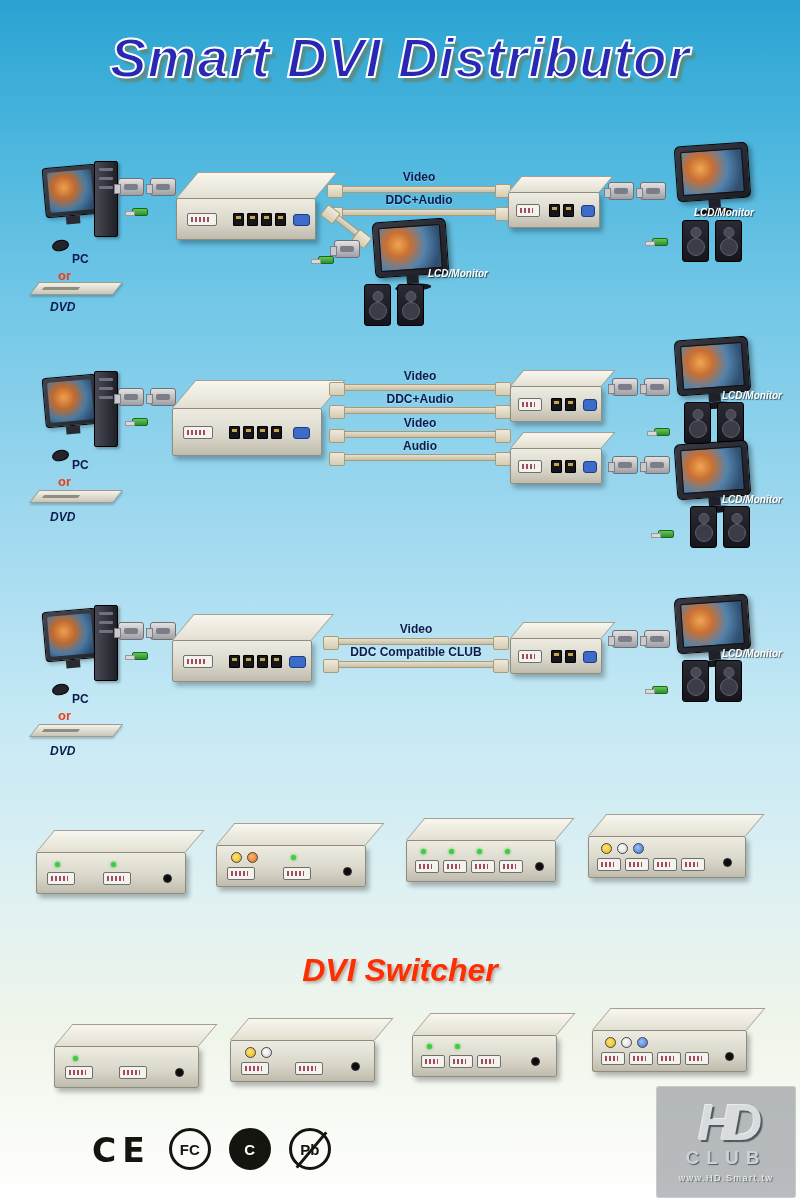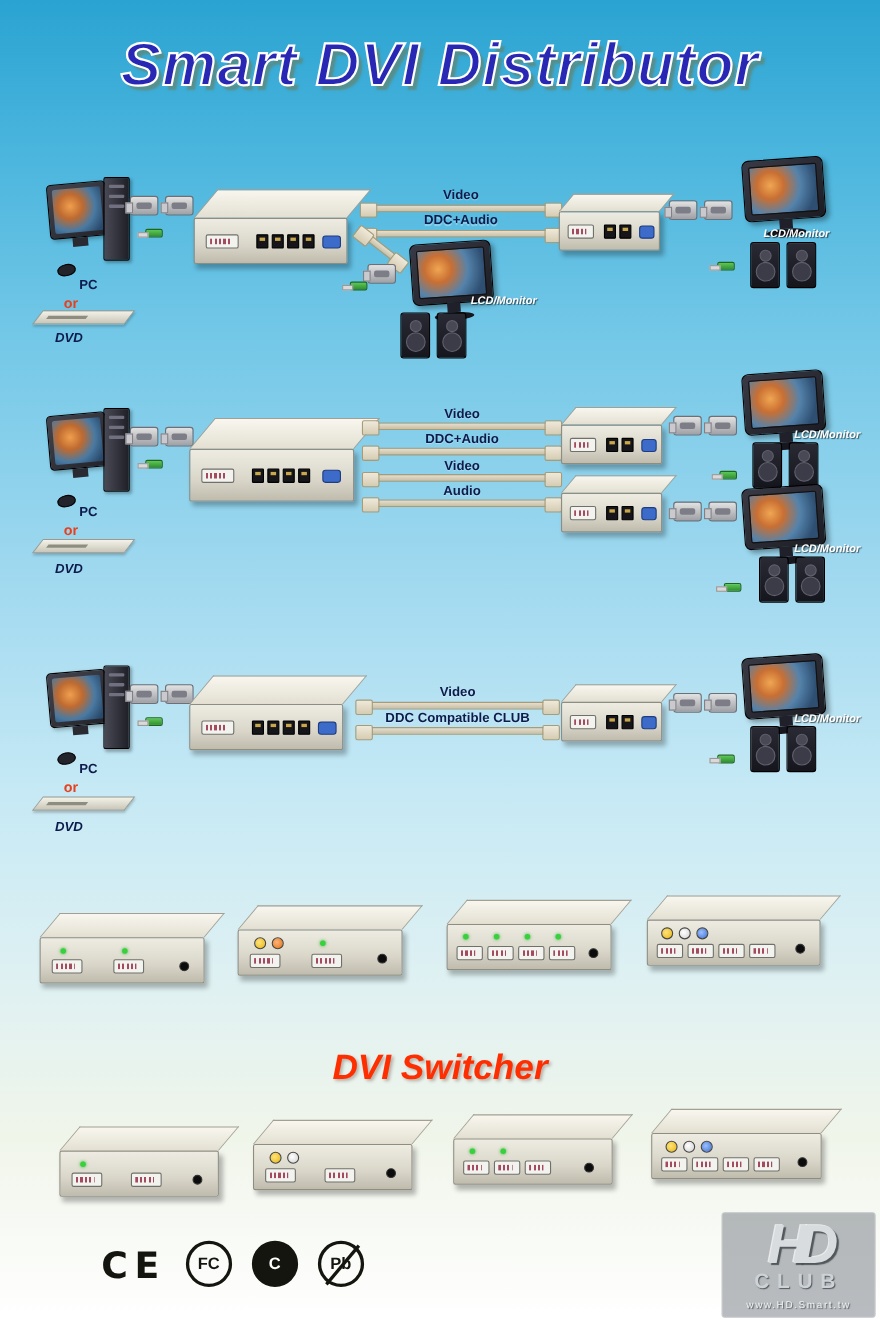--- a/index.html
+++ b/index.html
@@ -94,21 +94,21 @@
   
   .certs{position:absolute;left:92px;top:1128px;display:flex;align-items:flex-end;gap:18px}
   .ce{font-size:33px;font-weight:bold;color:#15150f;letter-spacing:6px;font-family:"DejaVu Sans",sans-serif}
   .ccirc{width:42px;height:42px;border:3px solid #15150f;border-radius:50%;display:flex;
     align-items:center;justify-content:center;font-weight:bold;font-size:15px;color:#15150f;position:relative}
   .ccirc.filled{background:#15150f;color:#fff}
   .ccirc.slash::after{content:"";position:absolute;left:50%;top:-4px;width:3px;height:46px;
     background:#15150f;transform:rotate(40deg)}
 
   
-  .hdclub{position:absolute;right:4px;bottom:2px;width:140px;height:96px;background:rgba(125,132,138,.55);
+  .hdclub{position:absolute;right:4px;bottom:2px;width:140px;height:112px;background:rgba(125,132,138,.55);
     border-radius:3px;display:flex;flex-direction:column;align-items:center;justify-content:center;
     box-shadow:inset 0 0 0 1px rgba(255,255,255,.25)}
   .hd-letters{font-size:50px;line-height:44px;font-weight:bold;font-style:italic;color:#d8dcdf;
     letter-spacing:-8px;text-shadow:2px 2px 1px rgba(70,76,80,.9),-1px -1px 0 rgba(255,255,255,.7)}
   .club-text{font-size:19px;font-weight:bold;color:#cdd2d6;letter-spacing:7px;margin-top:2px;
     text-shadow:1px 1px 1px rgba(70,76,80,.9)}
   .hd-url{font-size:9px;color:#eef2f4;letter-spacing:1.5px;margin-top:4px;text-shadow:1px 1px 1px rgba(60,66,70,.8)}
 </style>
 </head>
 <body>

